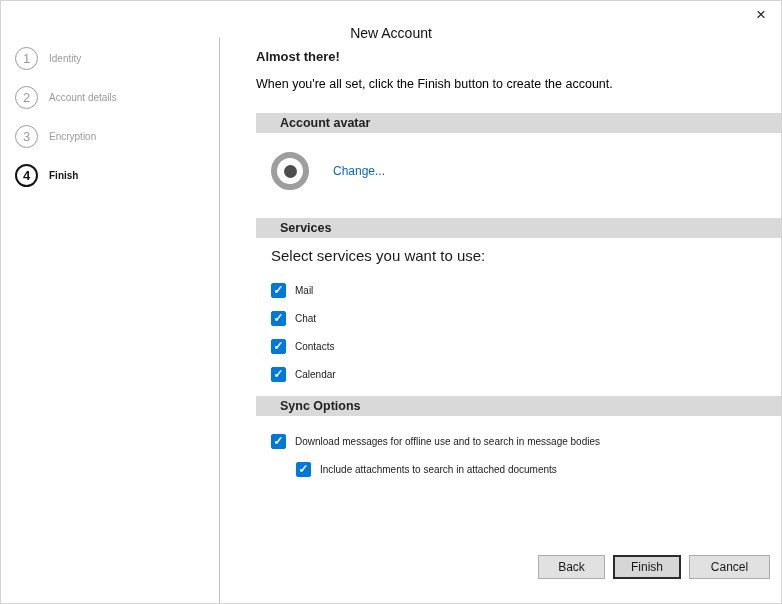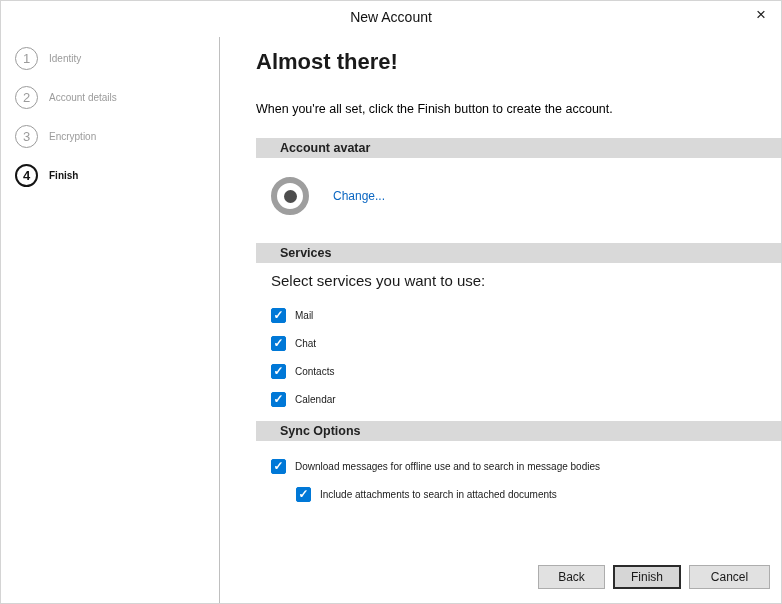--- a/index.html
+++ b/index.html
@@ -8,21 +8,21 @@
     font-family: "Liberation Sans", sans-serif;
     background: #ffffff;
     color: #1a1a1a;
     position: relative;
     overflow: hidden;
     border: 1px solid #d4d4d4;
   }
 
   
   .dialog-title {
-    position: absolute; top: 8px; left: 0; width: 100%;
+    position: absolute; top: 24px; left: 0; width: 100%;
     text-align: center; font-size: 14px; color: #111;
   }
   .close-btn {
     position: absolute; top: 5px; right: 10px;
     font-size: 17px; line-height: 17px; color: #222;
     width: 20px; height: 20px; text-align: center; cursor: default;
   }
 
   
   .sidebar {
@@ -47,21 +47,21 @@
   }
   .step.active .step-circle {
     border: 2px solid #141414; color: #141414; font-weight: bold;
   }
   .step.active .step-label { color: #141414; font-weight: bold; }
 
   
   .content {
     position: absolute; left: 255px; top: 48px; right: 0; bottom: 0;
   }
-  .main-heading { font-size: 22px; font-weight: bold; margin-bottom: 27px; }
+  .main-heading { font-size: 13px; font-weight: bold; margin-bottom: 13px; }
   .sub-text { font-size: 12.5px; margin-bottom: 22px; color: #000000; }
 
   .section-bar {
     background: #d9d9d9; height: 20px;
     display: flex; align-items: center;
     padding-left: 24px;
     font-size: 12.5px; font-weight: bold; color: #222;
   }
 
   
@@ -99,21 +99,21 @@
   }
   .checkbox.checked .check-glyph { visibility: visible; }
   .check-label { margin-left: 9px; font-size: 10px; }
 
   .sync-gap { margin-top: 14px; }
   .sync-list { margin-top: 17px; }
   .sync-list .check-row { margin-bottom: 12px; }
 
   
   .footer {
-    position: absolute; right: 11px; bottom: 14px;
+    position: absolute; right: 11px; bottom: 24px;
     display: flex; gap: 8px;
   }
   .btn {
     min-width: 67px; height: 24px; padding: 0 16px;
     background: #e1e1e1; border: 1px solid #adadad;
     font-family: "Liberation Sans", sans-serif;
     font-size: 12px; color: #1a1a1a;
   }
   .btn.default {
     border: 2px solid #2b2b2b; background: #d6d6d6; min-width: 68px;

